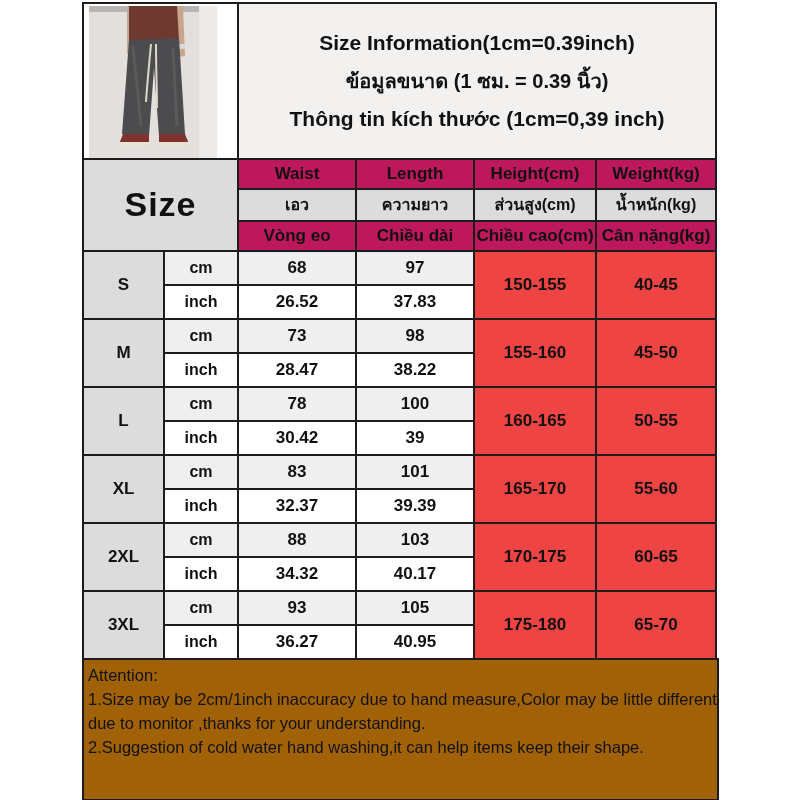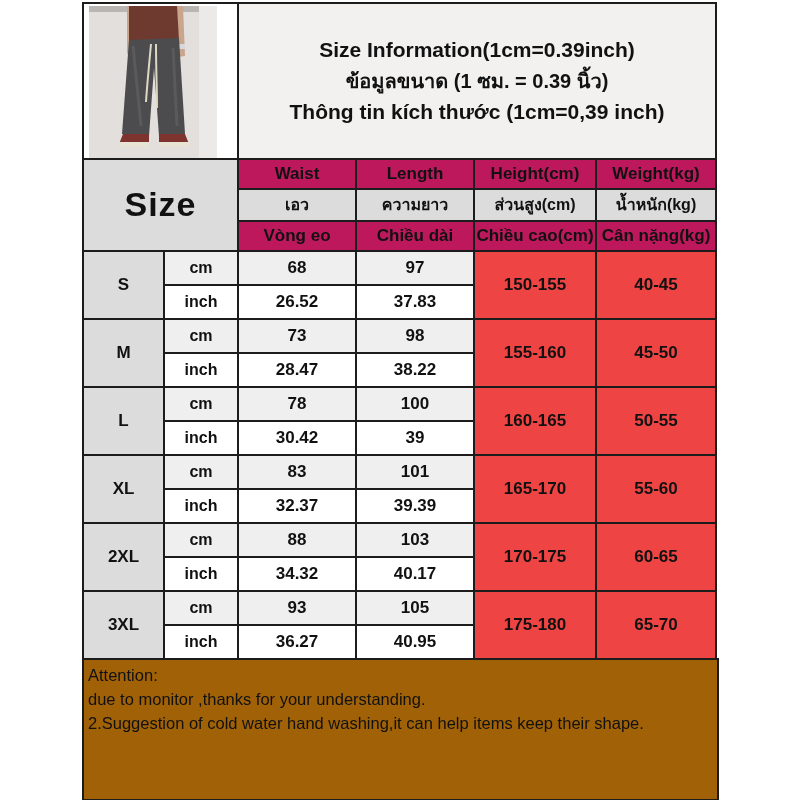--- a/index.html
+++ b/index.html
@@ -22,21 +22,21 @@
   
   col.c-size{width:81px;} col.c-unit{width:74px;}
   col.c-waist{width:118px;} col.c-length{width:118px;}
   col.c-height{width:122px;} col.c-weight{width:120px;}
 
   
   td.photo-cell{background:#ffffff;height:154px;vertical-align:top;text-align:left;}
   td.title-cell{background:#f2f1f0;}
   .title-l1,.title-l3{font-size:21px;font-weight:bold;}
   .title-l2{font-size:20px;font-weight:bold;text-align:center;}
-  .title-cell div{margin:7px 0;}
+  .title-cell div{margin:14px 0;}
 
   
   td.hdr{background:#be185d;font-size:17px;height:28px;}
   td.hdr-th{background:#dcdcdc;font-size:16px;height:30px;}
   td.corner{background:#dcdcdc;font-size:34px;letter-spacing:1px;}
 
   
   td.size-lab{background:#dcdcdc;font-size:17px;}
   td.unit-cm,td.val-cm{background:#efefef;}
   td.unit-inch,td.val-inch{background:#ffffff;}
@@ -203,16 +203,17 @@
     <tr class="data-row">
       <td class="unit-inch">inch</td>
       <td class="val-inch">36.27</td>
       <td class="val-inch">40.95</td>
     </tr>
   </tbody>
     </table>
 
   <div class="attention">
     <div>Attention:</div>
+    <div>1.Size may be 2cm/1inch inaccuracy due to hand measure,Color may be little different</div>
     <div>due to monitor ,thanks for your understanding.</div>
     <div>2.Suggestion of cold water hand washing,it can help items keep their shape.</div>
   </div>
 </div>
 
 </body></html>

